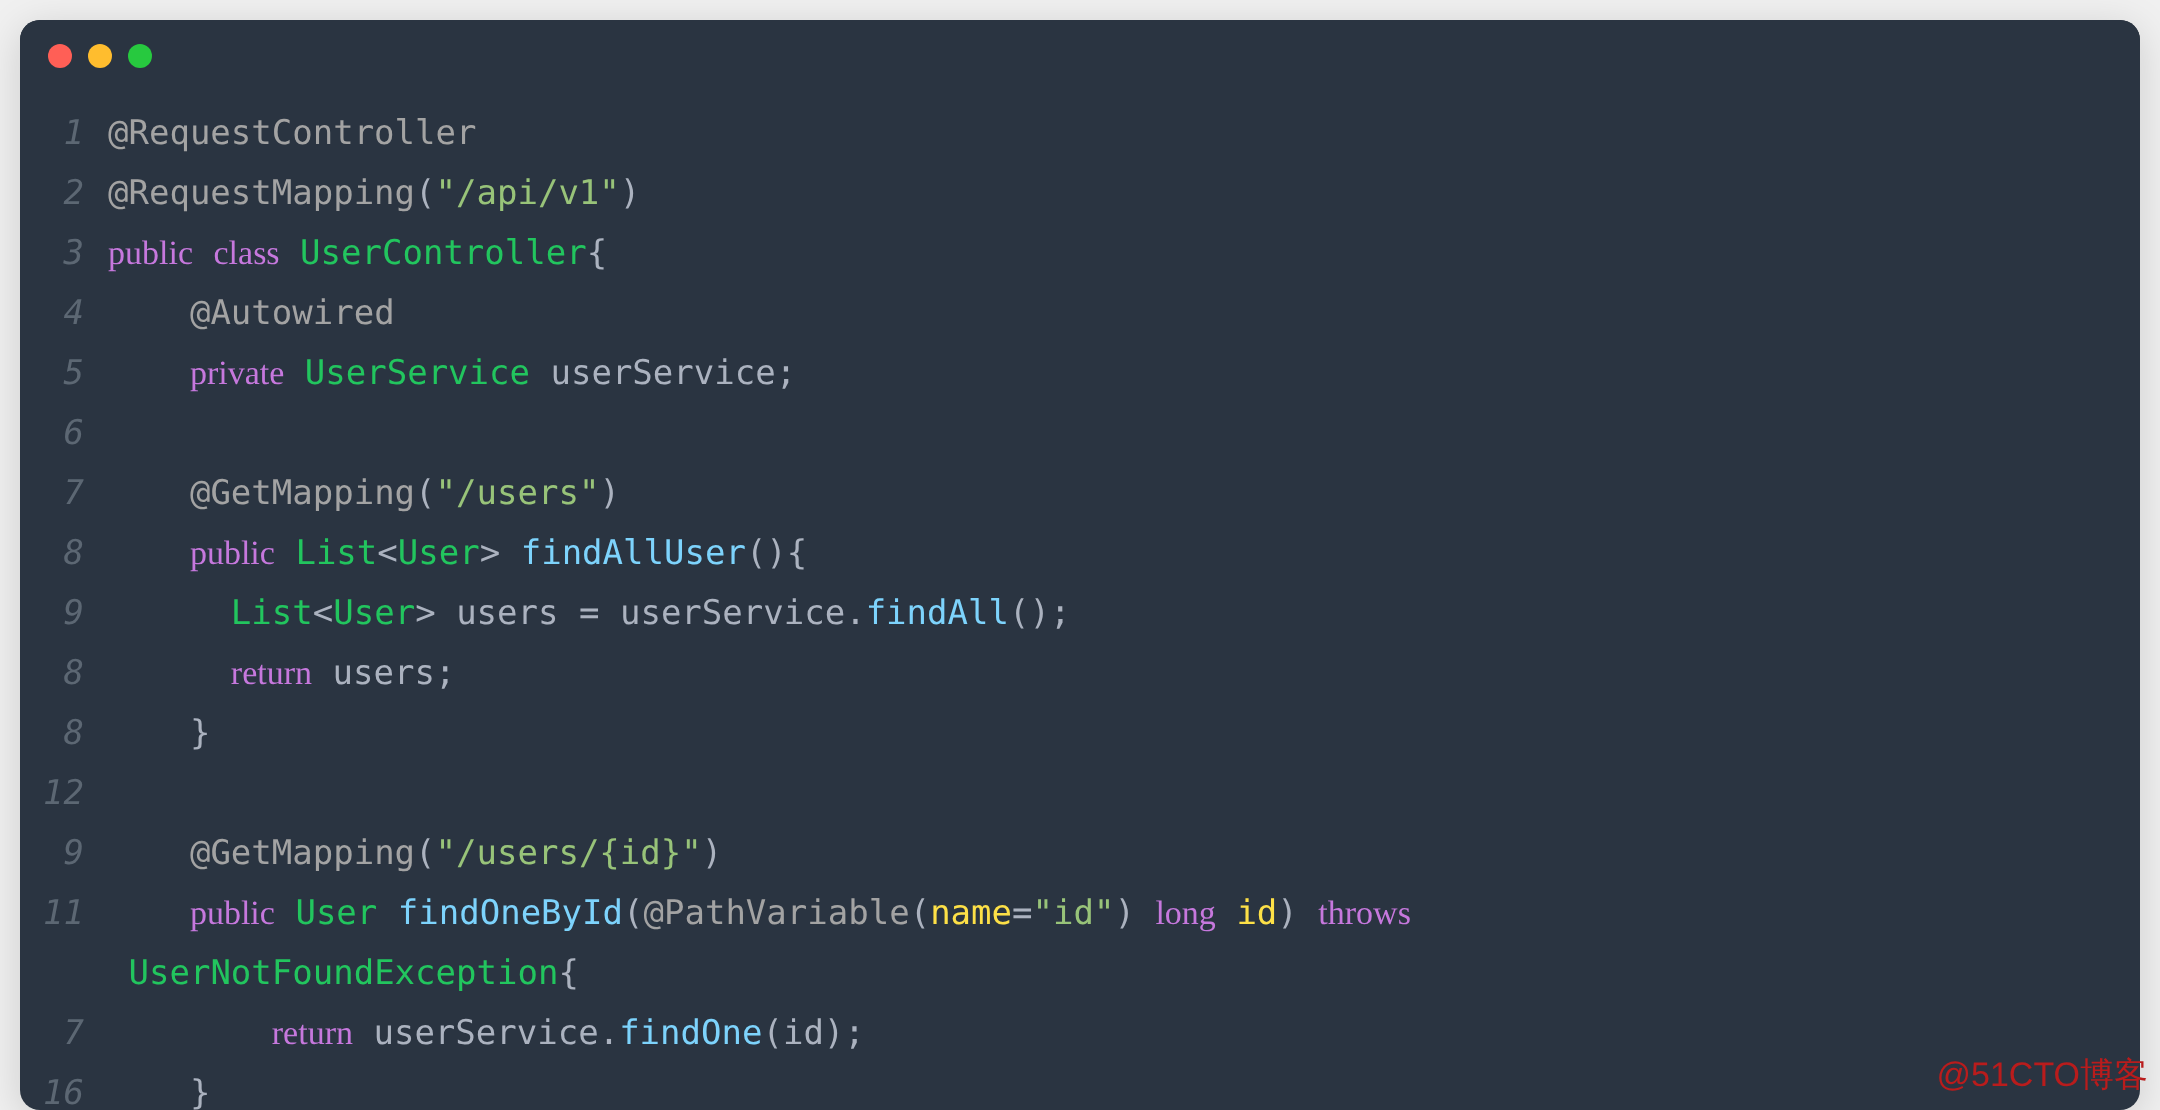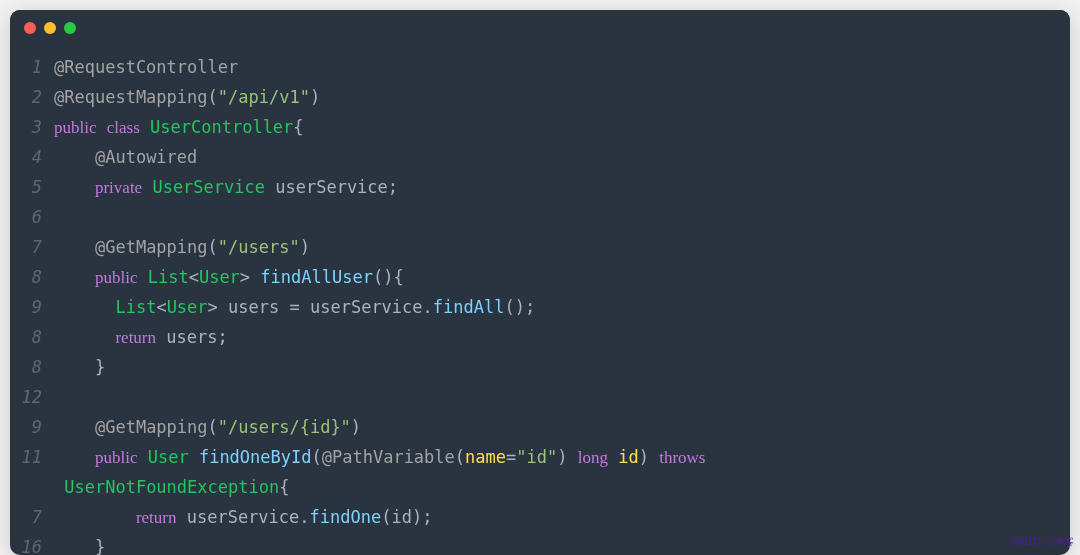--- a/index.html
+++ b/index.html
@@ -68,22 +68,22 @@
     .tok-keyword { color: #c678dd; font-family: Liberation Serif, serif; }
     .tok-type { color: #22c55e; }
     .tok-method { color: #7dd3fc; }
     .tok-punct { color: #abb2bf; }
     .tok-default { color: #abb2bf; }
     .tok-var { color: #fde047; }
     .watermark {
       position: absolute;
       right: 6px;
       bottom: 6px;
-      font-size: 10px;
-      color: #4c1d95;
+      font-size: 17px;
+      color: #b91c1c;
       font-family: sans-serif;
     }
   </style>
 </head>
 <body>
 
 <div class="editor-window">
   <div class="titlebar">
     <div class="window-btn btn-close"></div>
     <div class="window-btn btn-minimize"></div>

